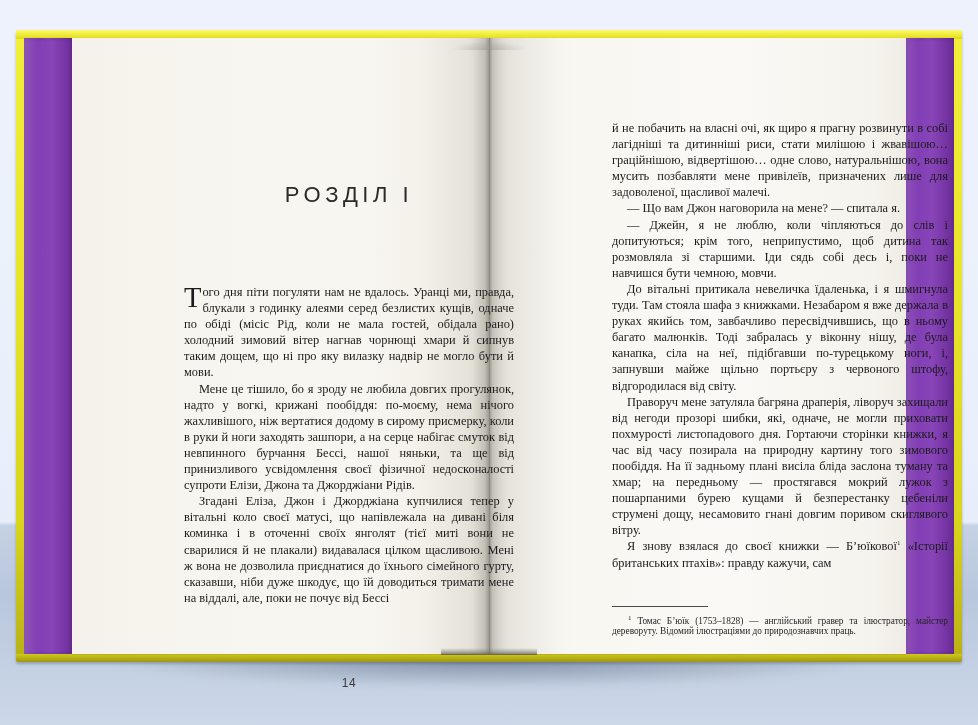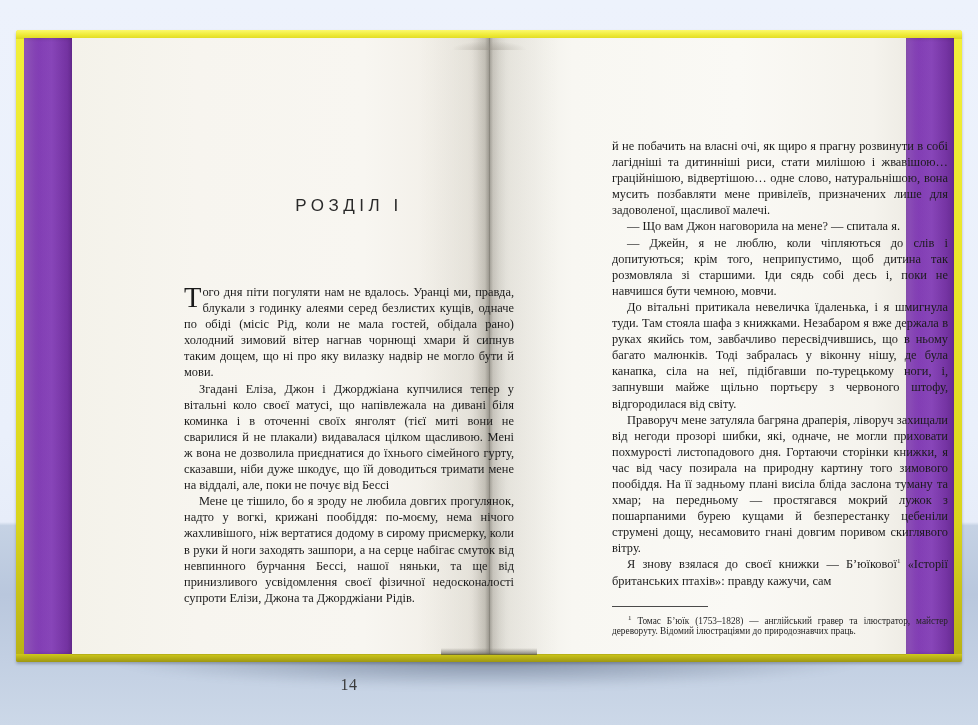--- a/index.html
+++ b/index.html
@@ -156,31 +156,31 @@
     position: absolute;
     font-family: "Liberation Serif", serif;
     color: #1b1b1b;
     font-size: 12.4px;
     line-height: 16.1px;
     text-align: justify;
     text-justify: inter-word;
     hyphens: manual;
   }
   .text-col.left-col  { left: 112px; width: 330px; top: 246px; }
-  .text-col.right-col { left: 540px; width: 336px; top: 100px; }
+  .text-col.right-col { left: 540px; width: 336px; top: 82px; }
 
   .chapter-title {
     position: absolute;
     left: 112px;
-    top: 158px;
+    top: 144px;
     width: 330px;
     text-align: center;
     font-family: "Liberation Sans", sans-serif;
     font-weight: 300;
-    font-size: 17px;
+    font-size: 22px;
     letter-spacing: 4.5px;
     color: #2a2a2a;
   }
 
   p {
     margin: 0;
     text-indent: 15px;
   }
   p.noindent { text-indent: 0; }
 
@@ -225,22 +225,22 @@
 
   sup.fn-ref {
     font-size: 7px;
     vertical-align: super;
     line-height: 0;
   }
 
   
   .folio {
     position: absolute;
-    font-family: Liberation Serif, serif;
-    font-size: 16px;
+    font-family: Liberation Sans, sans-serif;
+    font-size: 12px;
     color: #3a3a3a;
     letter-spacing: 0.6px;
   }
   .folio.left-folio  { left: 112px; width: 330px; top: 638px; text-align: center; }
   .folio.right-folio { left: 540px; width: 336px; top: 638px; text-align: center; }
 
   
   .page-curve-left {
     position: absolute;
     right: 0; top: 0; bottom: 0; width: 70px;
@@ -287,22 +287,22 @@
 
       <div id="gutter"></div>
       <div id="gutter-line"></div>
       <div id="spine-head"></div>
       <div id="spine-foot"></div>
 
       <div class="chapter-title">РОЗДІЛ I</div>
 
       <div class="text-col left-col">
         <p class="opening"><span class="dropcap">Т</span><span class="afterdrop">ого дня піти погуляти нам не вдалось. Уранці ми, правда, блукали з годинку алеями серед безлистих кущів, одначе по обіді (місіс Рід, коли не мала гостей, обідала рано) холодний зимовий вітер нагнав чорнющі хмари й сипнув таким дощем, що ні про яку вилазку надвір не могло бути й мови.</span></p>
+        <p>Мене це тішило, бо я зроду не любила довгих прогулянок, надто у вогкі, крижані пообіддя: по-моєму, нема нічого жахливішого, ніж вертатися додому в сирому присмерку, коли в руки й ноги заходять зашпори, а на серце набігає смуток від невпинного бурчання Бессі, нашої няньки, та ще від принизливого усвідомлення своєї фізичної недосконалості супроти Елізи, Джона та Джорджіани Рідів.</p>
         <p>Згадані Еліза, Джон і Джорджіана купчилися тепер у вітальні коло своєї матусі, що напівлежала на дивані біля коминка і в оточенні своїх янголят (тієї миті вони не сварилися й не плакали) видавалася цілком щасливою. Мені ж вона не дозволила приєднатися до їхнього сімейного гурту, сказавши, ніби дуже шкодує, що їй доводиться тримати мене на віддалі, але, поки не почує від Бессі</p>
-        <p>Мене це тішило, бо я зроду не любила довгих прогулянок, надто у вогкі, крижані пообіддя: по-моєму, нема нічого жахливішого, ніж вертатися додому в сирому присмерку, коли в руки й ноги заходять зашпори, а на серце набігає смуток від невпинного бурчання Бессі, нашої няньки, та ще від принизливого усвідомлення своєї фізичної недосконалості супроти Елізи, Джона та Джорджіани Рідів.</p>
       </div>
 
       <div class="folio left-folio">14</div>
 
       <div class="text-col right-col">
         <p class="noindent">й не побачить на власні очі, як щиро я прагну розвинути в собі лагідніші та дитинніші риси, стати милішою і жвавішою… граційнішою, відвертішою… одне слово, натуральнішою, вона мусить позбавляти мене привілеїв, призначених лише для задоволеної, щасливої малечі.</p>
         <p>— Що вам Джон наговорила на мене? — спитала я.</p>
         <p>— Джейн, я не люблю, коли чіпляються до слів і допитуються; крім того, неприпустимо, щоб дитина так розмовляла зі старшими. Іди сядь собі десь і, поки не навчишся бути чемною, мовчи.</p>
         <p>До вітальні притикала невеличка їдаленька, і я шмигнула туди. Там стояла шафа з книжками. Незабаром я вже держала в руках якийсь том, завбачливо пересвідчившись, що в ньому багато малюнків. Тоді забралась у віконну нішу, де була канапка, сіла на неї, підібгавши по-турецькому ноги, і, запнувши майже щільно портьєру з червоного штофу, відгородилася від світу.</p>
         <p>Праворуч мене затуляла багряна драперія, ліворуч захищали від негоди прозорі шибки, які, одначе, не могли приховати похмурості листопадового дня. Гортаючи сторінки книжки, я час від часу позирала на природну картину того зимового пообіддя. На її задньому плані висіла бліда заслона туману та хмар; на передньому — простягався мокрий лужок з пошарпаними бурею кущами й безперестанку цебеніли струмені дощу, несамовито гнані довгим поривом скиглявого вітру.</p>

